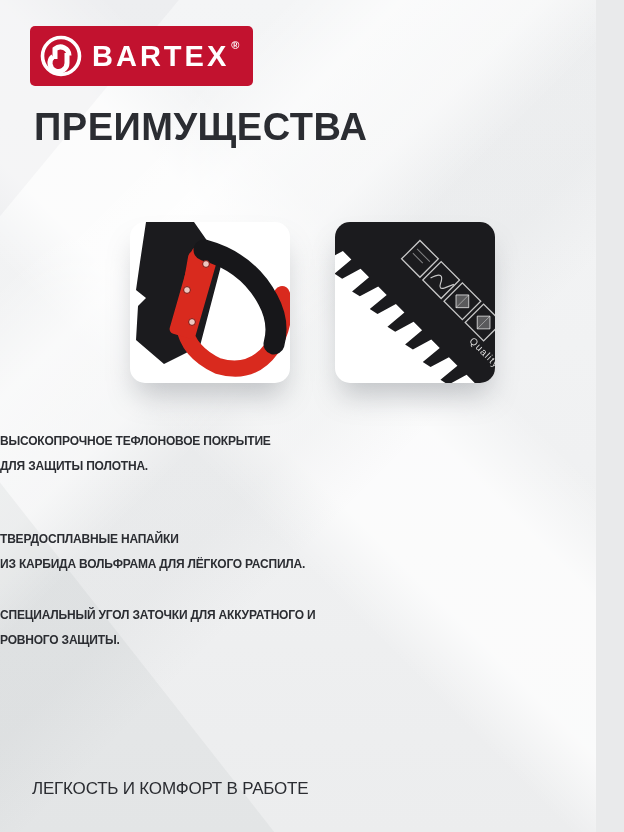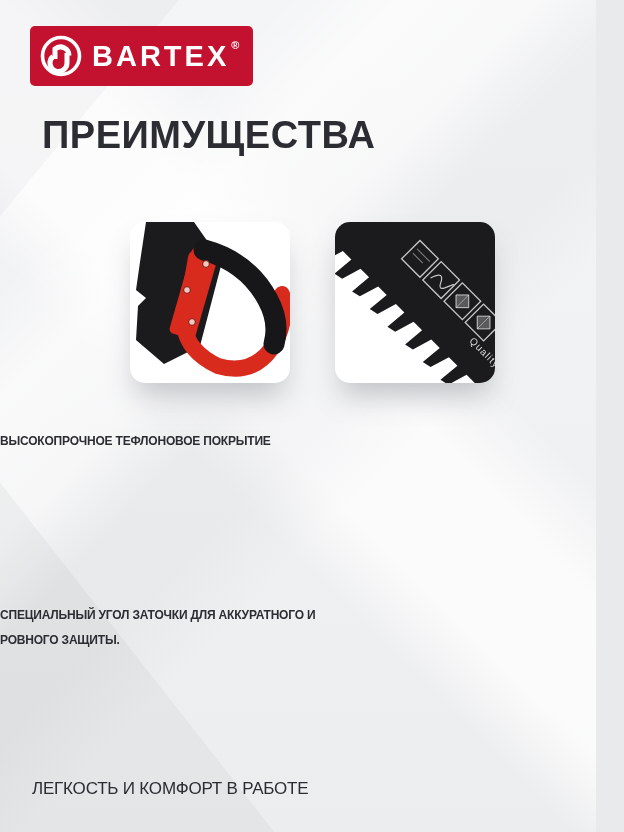--- a/index.html
+++ b/index.html
@@ -25,21 +25,21 @@
     display:flex;align-items:center;padding:0 14px 0 9px;
   }
   .logo-icon{width:44px;height:44px;display:block;}
   .logo-text{
     color:#ffffff;font-weight:700;font-size:29px;letter-spacing:3px;
     margin-left:9px;line-height:1;
   }
   .logo-reg{color:#ffffff;font-size:11px;font-weight:700;position:relative;top:-11px;margin-left:2px;}
 
   .page-title{
-    position:absolute;left:30px;top:102px;margin:12px;
+    position:absolute;left:30px;top:102px;margin:4px;
     font-size:38px;font-weight:700;letter-spacing:.5px;color:#2b2d32;
   }
 
   .cards{
     position:absolute;left:0;top:222px;width:624px;
     display:flex;justify-content:center;gap:45px;
   }
   .card{
     margin:0;width:160px;height:161px;background:#ffffff;border-radius:15px;
     overflow:hidden;box-shadow:0 18px 28px -6px rgba(128,134,139,.45);
@@ -124,22 +124,27 @@
           </g>
           <text x="146" y="70" font-size="10" letter-spacing="1" fill="#dcdcdc">Quality to</text>
         </g>
       </svg>
     </figure>
 
   </div>
 
   <div class="feature feature-1">
     <span>ВЫСОКОПРОЧНОЕ ТЕФЛОНОВОЕ ПОКРЫТИЕ</span><br>
+    <span>ДЛЯ ЗАЩИТЫ ПОЛОТНА.</span>
   </div>
 
+  <div class="feature feature-2">
+    <span>ТВЕРДОСПЛАВНЫЕ НАПАЙКИ</span><br>
+    <span>ИЗ КАРБИДА ВОЛЬФРАМА ДЛЯ ЛЁГКОГО РАСПИЛА.</span>
+  </div>
 
   <div class="feature feature-3">
     <span>СПЕЦИАЛЬНЫЙ УГОЛ ЗАТОЧКИ ДЛЯ АККУРАТНОГО И</span><br>
     <span>РОВНОГО ЗАЩИТЫ.</span>
   </div>
 
   <div class="footer-tagline">ЛЕГКОСТЬ И КОМФОРТ В РАБОТЕ</div>
 
 </div>
 

